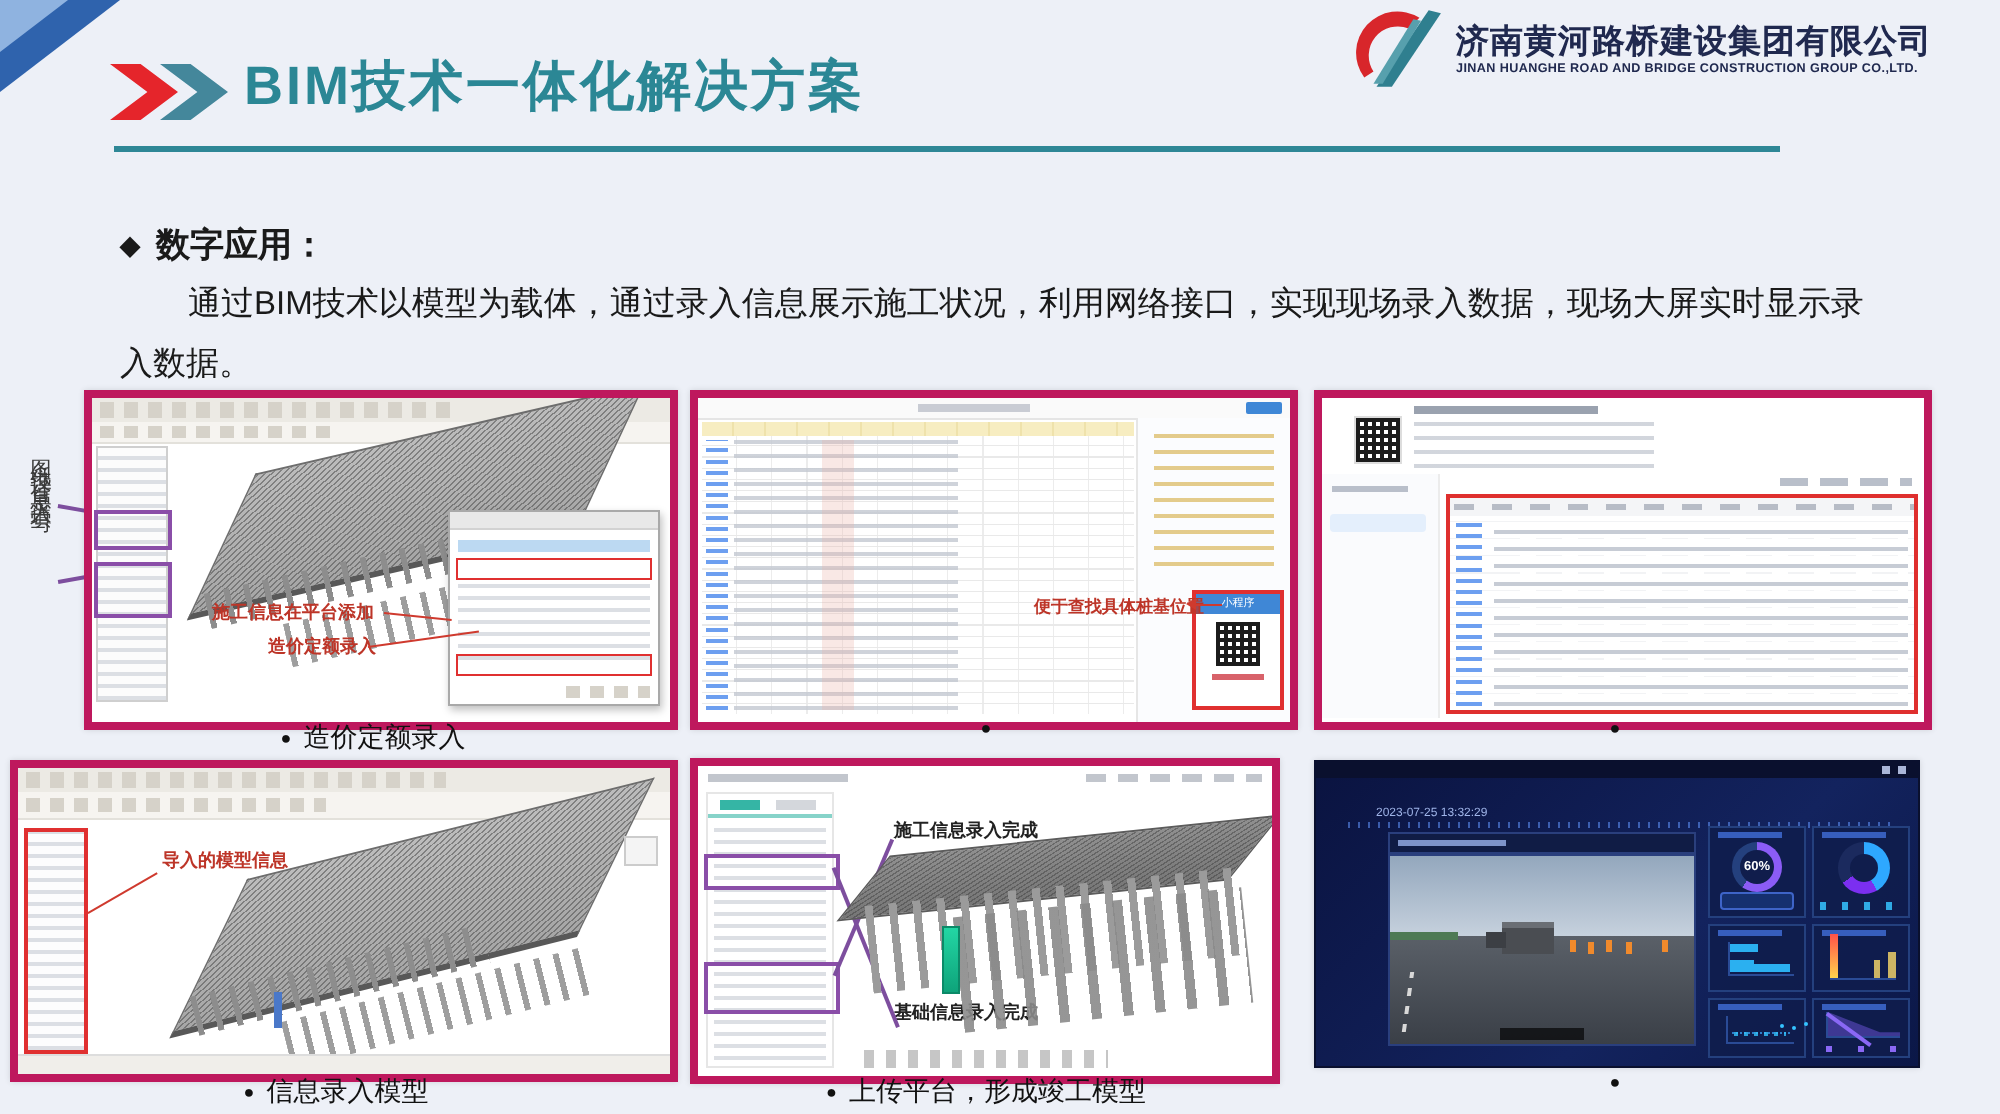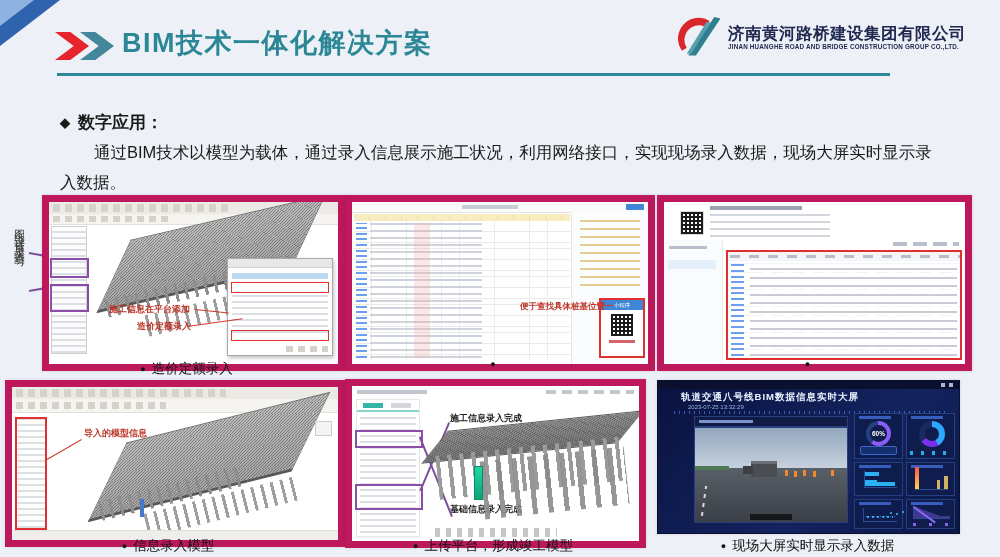--- a/index.html
+++ b/index.html
@@ -10,33 +10,33 @@
   
   .corner1{left:0;top:0;width:0;height:0;border-top:46px solid #2f63ad;border-right:60px solid transparent;}
   .corner2{left:0;top:0;width:0;height:0;border-top:26px solid #8fb3e0;border-right:34px solid transparent;}
 
   
   .chev{width:34px;height:28px;clip-path:polygon(0 0,45% 0,100% 50%,45% 100%,0 100%,55% 50%);}
   .chev.red{left:55px;top:32px;background:#e5252b;}
   .chev.teal{left:80px;top:32px;background:#44879b;}
   .page-title{left:122px;top:25px;font-size:27px;font-weight:bold;color:#2b8795;letter-spacing:1.5px;}
   .title-rule{left:57px;top:73px;width:833px;height:3px;background:#2e8796;}
-  .logo{left:676px;top:15px;width:300px;display:flex;align-items:center;gap:6px;}
+  .logo{left:676px;top:3px;width:300px;display:flex;align-items:center;gap:6px;}
   .logo-cn{font-size:16.5px;font-weight:bold;color:#20294f;letter-spacing:.5px;line-height:1.15;}
   .logo-en{font-size:6.3px;color:#20294f;letter-spacing:.2px;font-weight:bold;}
 
   
   .sec-head{left:60px;top:111px;font-size:17px;font-weight:bold;display:flex;gap:8px;align-items:center;}
   .sec-body{left:60px;top:137px;width:884px;font-size:16.5px;line-height:30px;text-indent:34px;}
 
   .side-label{left:13px;top:221px;writing-mode:vertical-rl;font-size:10.5px;color:#3a3a3a;letter-spacing:3px;}
   .pline{height:1.5px;background:#7d4e9e;transform-origin:left center;}
 
   
-  .panel{background:#fff;border:7px solid #be185d;box-shadow:0 0 3px rgba(0,0,0,.12);overflow:hidden;}
+  .panel{background:#fff;border:4px solid #be185d;box-shadow:0 0 3px rgba(0,0,0,.12);overflow:hidden;}
   .cap{display:flex;justify-content:center;align-items:center;gap:6px;font-size:13.5px;color:#111;}
   .cap .b{font-size:9px;line-height:1;}
 
   
   .rows{background-image:repeating-linear-gradient(0deg,#dcdfe4 0 2px,transparent 2px 6px);}
   .rowsd{background-image:repeating-linear-gradient(0deg,#c3c8d1 0 2px,transparent 2px 7px);}
   .qrpat{background-color:#fff;background-image:
       repeating-linear-gradient(0deg,#1c1c1c 0 2px,transparent 2px 4px),
       repeating-linear-gradient(90deg,#1c1c1c 0 2px,transparent 2px 4px);}
   .annred{color:#bd3528;font-size:9px;font-weight:bold;white-space:nowrap;}
@@ -204,21 +204,20 @@
   <div class="abs piles" style="left:130px;top:68px;width:145px;height:58px;transform:rotate(-6deg);background-image:repeating-linear-gradient(90deg,#8a8a8a 0 5px,transparent 5px 16px);opacity:.9;"></div>
   <div class="abs" style="left:122px;top:80px;width:7px;height:32px;background:linear-gradient(#23d6a4,#0ea37a);border:1px solid #0b8a68;"></div>
   <div class="abs" style="left:50%;bottom:4px;transform:translateX(-50%);width:122px;height:9px;background-image:repeating-linear-gradient(90deg,#c6c6c6 0 5px,transparent 5px 11px);"></div>
 </div>
 
 <div class="abs panel db" style="left:657px;top:380px;width:301px;height:152px;">
   <div class="abs" style="left:0;top:0;right:0;height:8px;background:#0a102e;">
     <div class="abs" style="right:14px;top:2px;width:4px;height:4px;background:#aab6d8;"></div>
     <div class="abs" style="right:6px;top:2px;width:4px;height:4px;background:#aab6d8;"></div>
   </div>
-  <div class="abs" style="left:20px;top:10px;width:184px;text-align:center;color:#eaf3ff;font-size:9.5px;font-weight:bold;letter-spacing:1px;">轨道交通八号线BIM数据信息实时大屏</div>
   <div class="abs" style="left:30px;top:23px;color:#9fb4e8;font-size:6px;">2023-07-25 13:32:29</div>
   <div class="abs" style="left:16px;top:30px;right:10px;height:3px;background-image:repeating-linear-gradient(90deg,rgba(98,150,255,.55) 0 1px,transparent 1px 5px);"></div>
   <div class="abs" style="left:36px;top:35px;width:152px;height:9px;background:#101c45;border:1px solid #2a3f7d;">
     <div class="abs" style="left:4px;top:3px;width:54px;height:3px;background:#7d93c9;"></div>
   </div>
   <div class="abs" style="left:36px;top:46px;width:152px;height:94px;border:1px solid #2a3f7d;overflow:hidden;">
     <div class="abs" style="left:0;top:0;right:0;height:40px;background:linear-gradient(#93a7bd,#c6d1dd);"></div>
     <div class="abs" style="left:0;top:40px;right:0;bottom:0;background:linear-gradient(#5a6068,#3a3f47);"></div>
     <div class="abs" style="left:0;top:38px;width:34px;height:4px;background:#4e7a54;"></div>
     <div class="abs" style="left:56px;top:33px;width:26px;height:13px;background:#4a4d52;border-top:3px solid #6a6e74;"></div>
@@ -294,14 +293,13 @@
 <div class="abs cap" style="left:5px;top:537px;width:326px;">
   <span class="b">●</span>
     <span>信息录入模型</span>
 </div>
 <div class="abs cap" style="left:345px;top:537px;width:296px;">
   <span class="b">●</span>
     <span>上传平台，形成竣工模型</span>
 </div>
 <div class="abs cap" style="left:657px;top:537px;width:301px;">
   <span class="b">●</span>
-    <span>现场大屏实时显示录入数据</span>
 </div>
 
 </body></html>

